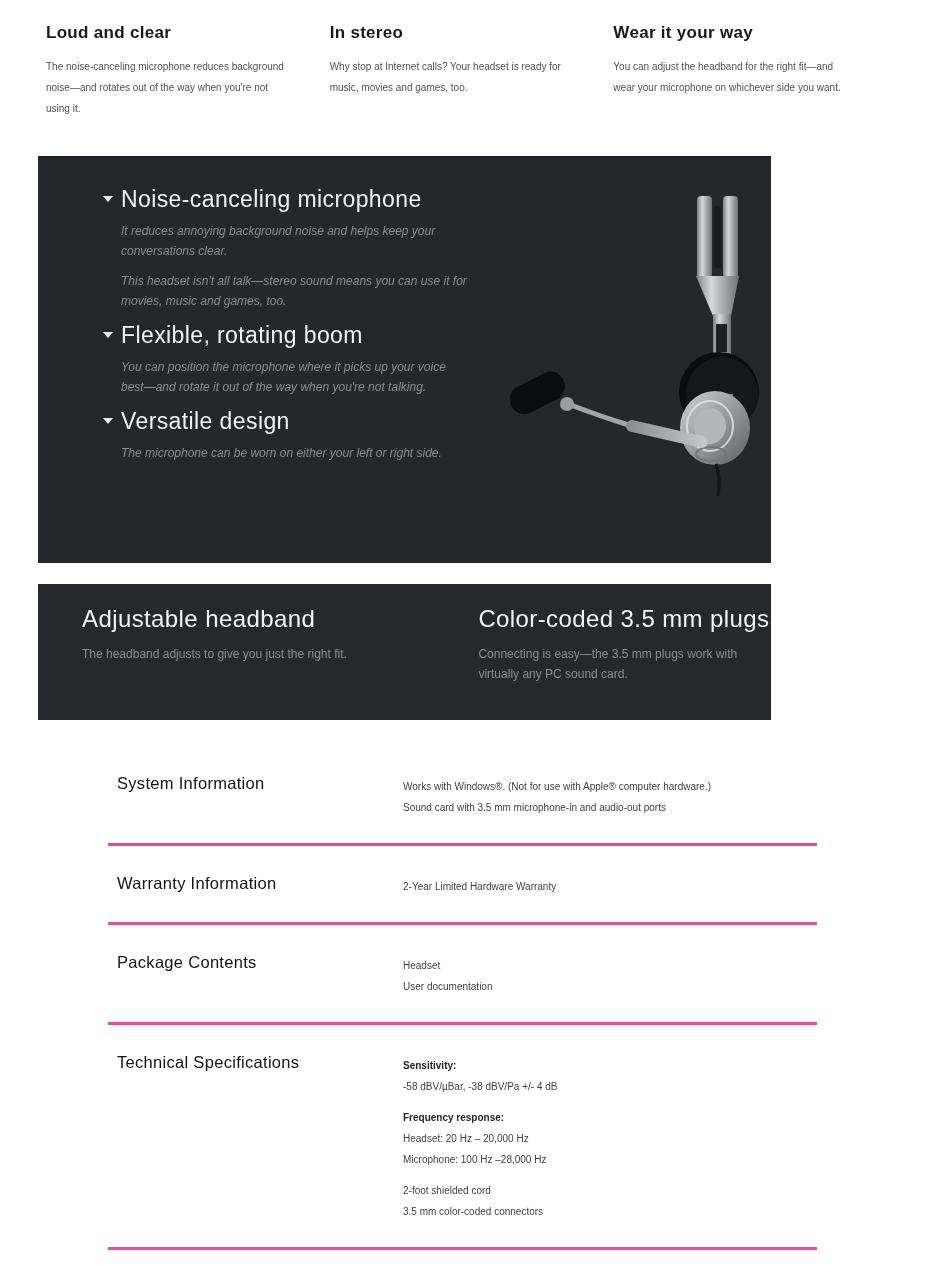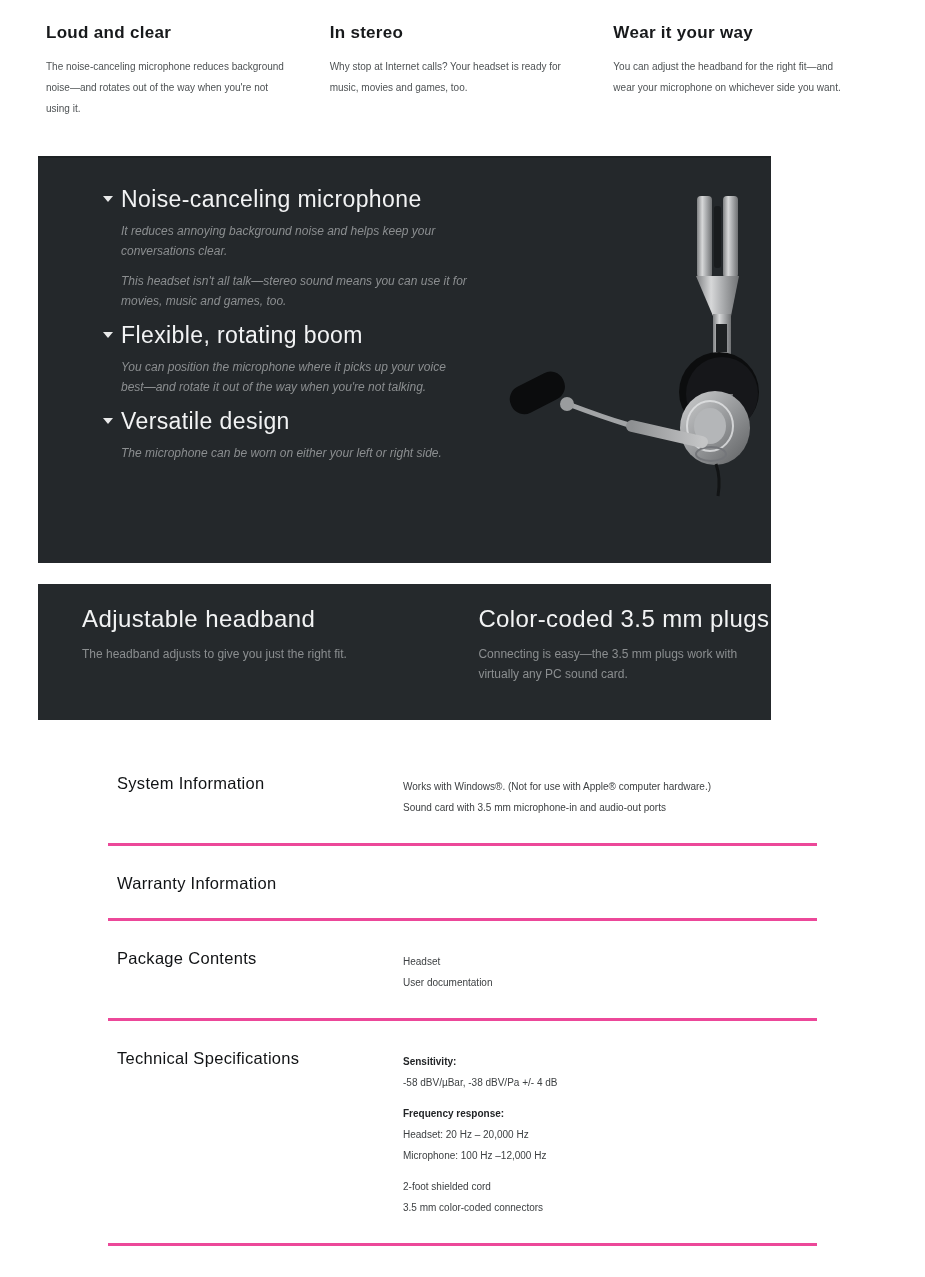--- a/index.html
+++ b/index.html
@@ -212,38 +212,41 @@
   <div class="spec-row">
     <div class="spec-label">System Information</div>
     <div class="spec-values">
       <p class="spec-line">Works with Windows®. (Not for use with Apple® computer hardware.)</p>
       <p class="spec-line">Sound card with 3.5 mm microphone-in and audio-out ports</p>
     </div>
   </div>
 
   <div class="spec-row">
     <div class="spec-label">Warranty Information</div>
+    <div class="spec-values">
+      <p class="spec-line">2-Year Limited Hardware Warranty</p>
+    </div>
   </div>
 
   <div class="spec-row">
     <div class="spec-label">Package Contents</div>
     <div class="spec-values">
       <p class="spec-line">Headset</p>
       <p class="spec-line">User documentation</p>
     </div>
   </div>
 
   <div class="spec-row">
     <div class="spec-label">Technical Specifications</div>
     <div class="spec-values">
       <p class="spec-line bold">Sensitivity:</p>
       <p class="spec-line">-58 dBV/µBar, -38 dBV/Pa +/- 4 dB</p>
       <p class="spec-line bold gap">Frequency response:</p>
       <p class="spec-line">Headset: 20 Hz – 20,000 Hz</p>
-      <p class="spec-line">Microphone: 100 Hz –12,000 Hz</p>
+      <p class="spec-line">Microphone: 100 Hz –28,000 Hz</p>
       <p class="spec-line gap">2-foot shielded cord</p>
       <p class="spec-line">3.5 mm color-coded connectors</p>
     </div>
   </div>
 
   <div class="spec-row">
     <div class="spec-label">Part Number</div>
     <div class="spec-values">
       <p class="spec-line">PN 981-000459</p>
     </div>

